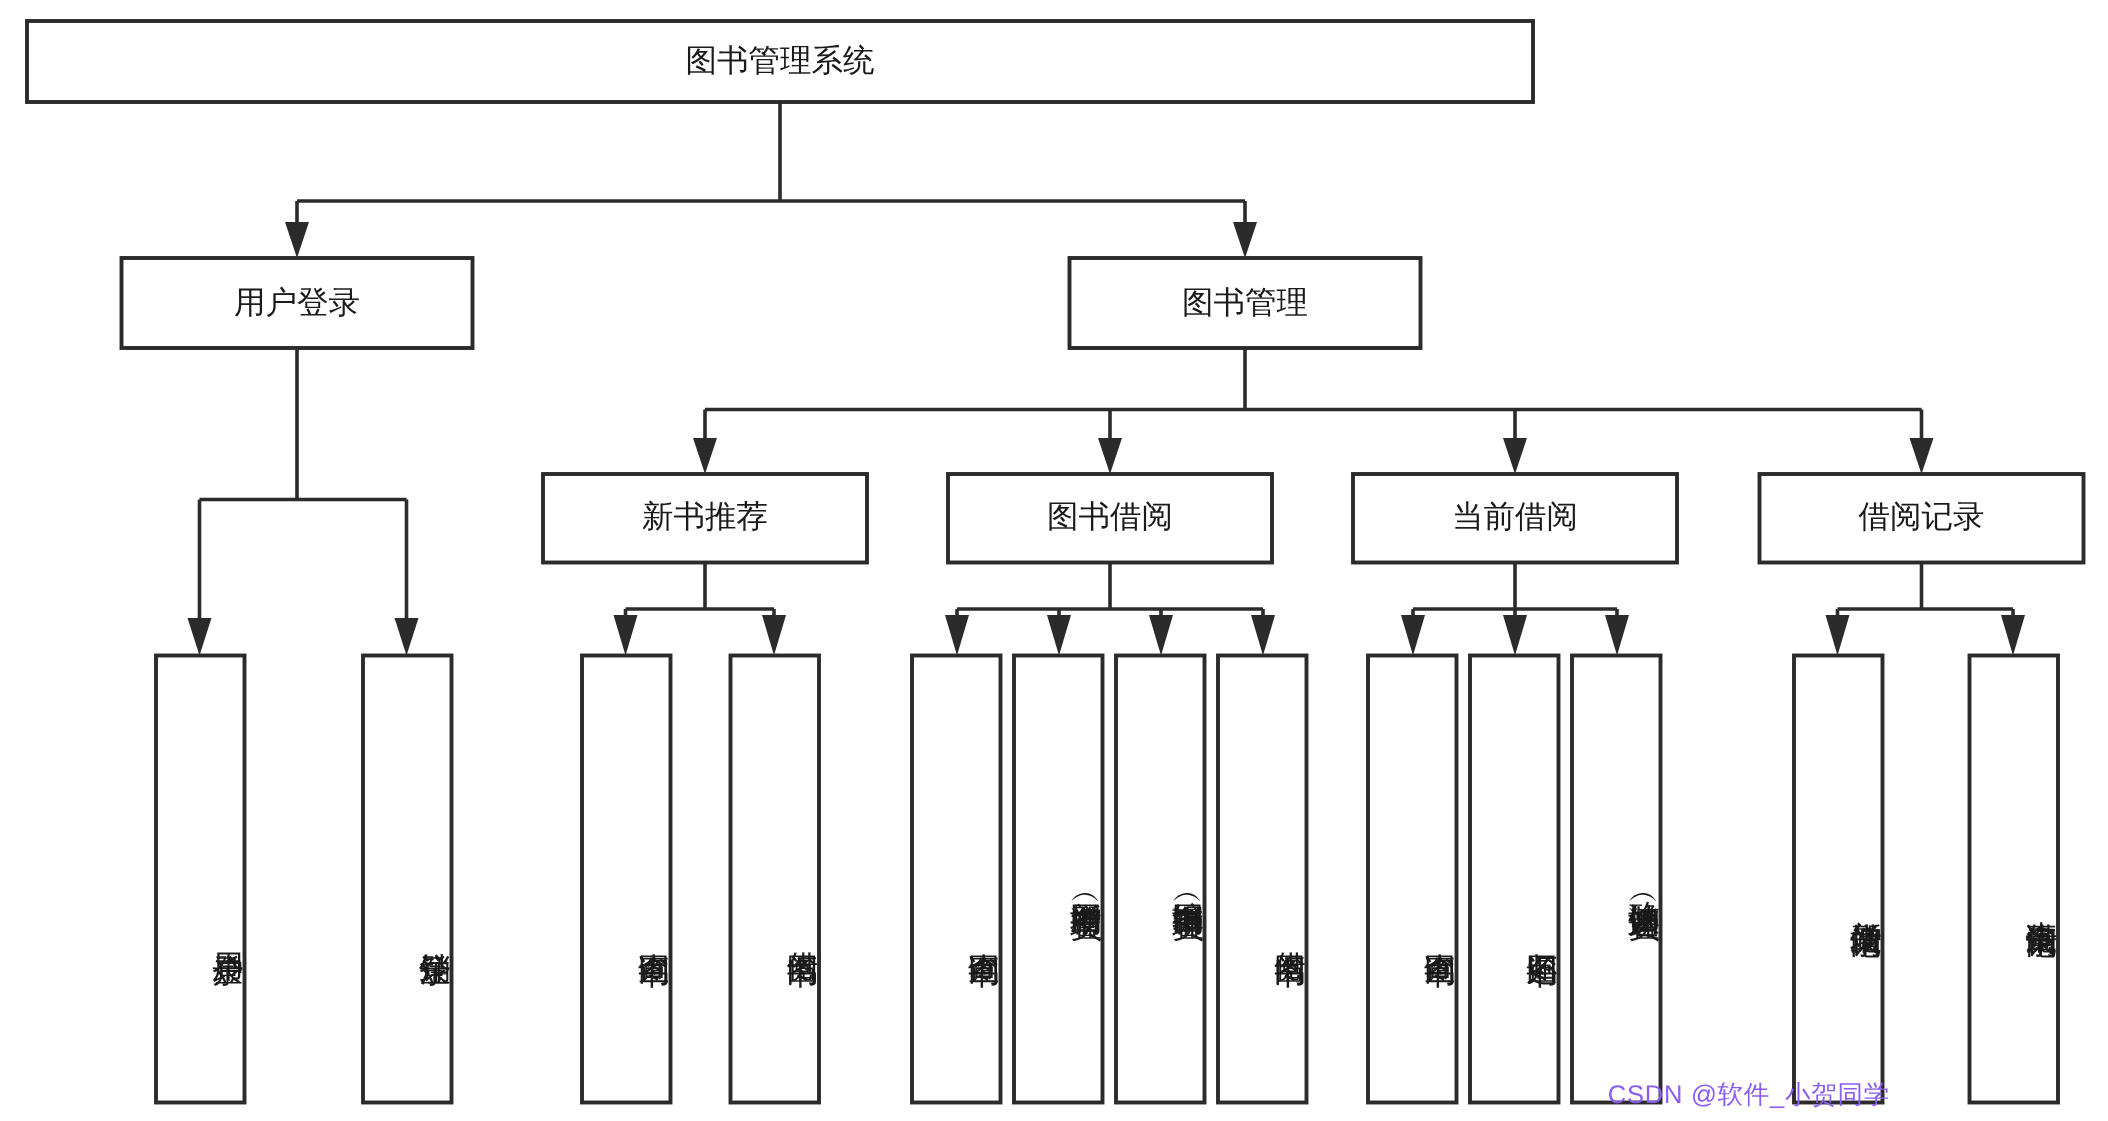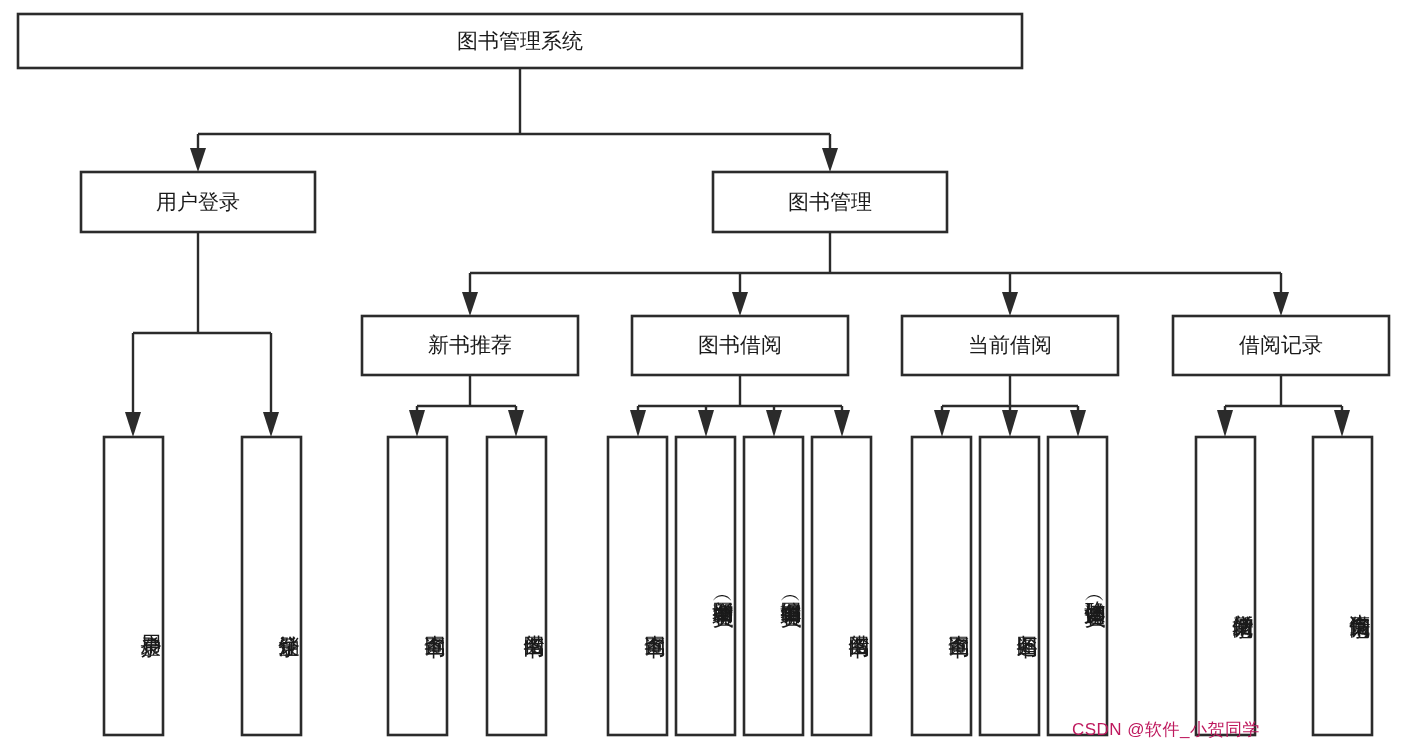--- a/index.html
+++ b/index.html
@@ -69,21 +69,21 @@
     align-items: flex-start;
     justify-content: center;
     pointer-events: none;
   }
   .watermark {
     position: absolute;
     right: 12px;
     bottom: 6px;
     font-family: "Liberation Sans", sans-serif;
     font-size: 17px;
-    color: #be185d;
+    color: #8b5cf6;
     white-space: nowrap;
     letter-spacing: 0.5px;
   }
 </style>
 </head>
 <body>
 
 <div id="diagram-root">
 
   <svg id="tree-svg" viewBox="0 0 1405 747">

